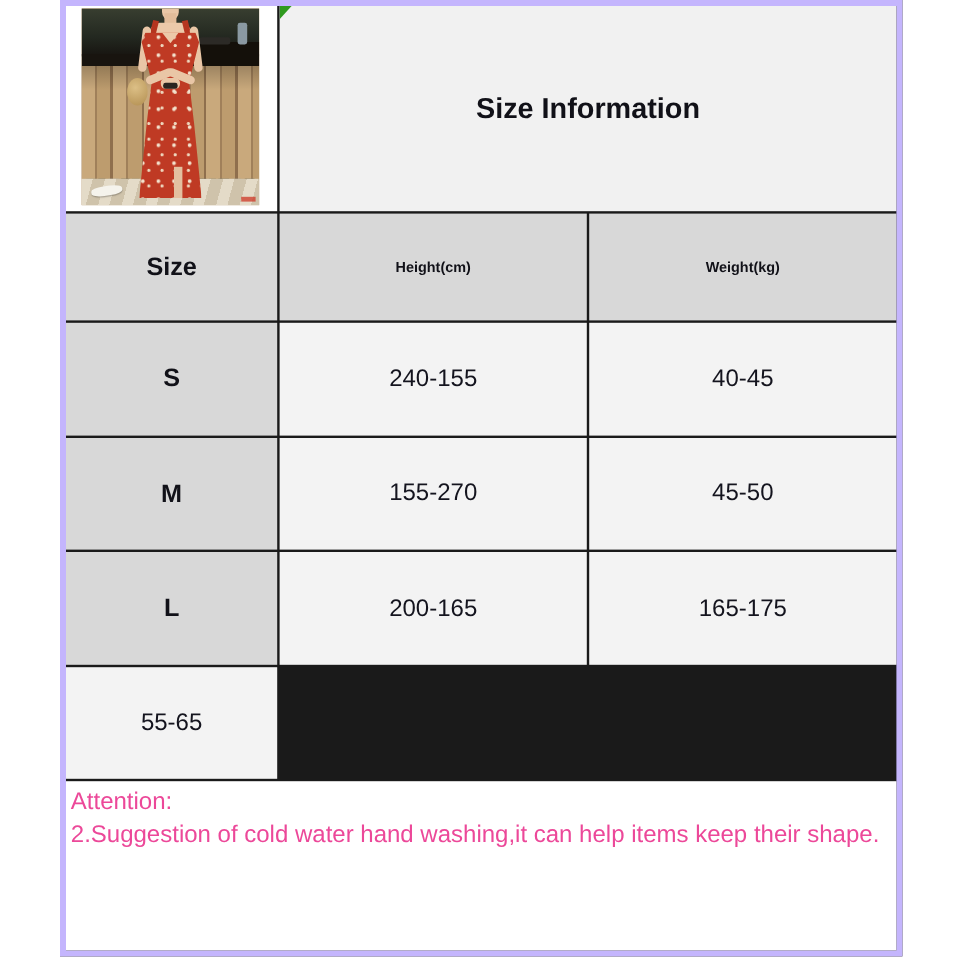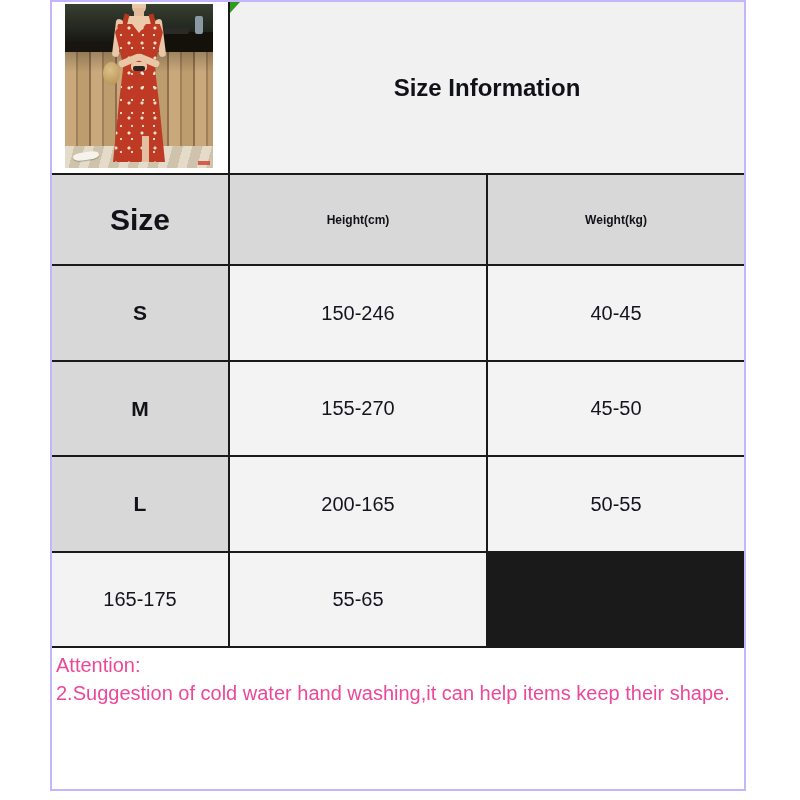--- a/index.html
+++ b/index.html
@@ -6,30 +6,30 @@
   .canvas{
     position:relative;width:800px;height:800px;background:#ffffff;
     font-family:"Liberation Sans",sans-serif;color:#15151d;overflow:hidden;
   }
   
   .size-table{
     position:absolute;left:50px;top:0;
     display:grid;
     grid-template-columns:176px 256px 256px;
     grid-template-rows:171px 89px 94px 93px 94px 93px 141px;
-    gap:2px;background:#1a1a1a;border:2px solid #c4b5fd;
+    gap:2px;background:#1a1a1a;border:5px solid #c4b5fd;
   }
   .cell{display:flex;align-items:center;justify-content:center;overflow:hidden;}
   .cell-photo{background:#ffffff;align-items:flex-start;justify-content:flex-start;}
   .cell-banner{grid-column:2/4;background:#f1f1f1;position:relative;}
   .banner-title{font-size:24px;font-weight:bold;color:#111118;}
   .tri{position:absolute;left:0;top:0;width:0;height:0;
        border-top:11px solid #2f9a1e;border-right:10px solid transparent;}
   .hdr{background:#d8d8d8;}
-  .size-hdr-label{font-size:30px;font-weight:bold;color:#111118;}
+  .size-hdr-label{font-size:21px;font-weight:bold;color:#111118;}
   .col-hdr-label{font-size:12px;font-weight:bold;color:#111118;}
   .size-col{background:#d8d8d8;}
   .size-label{font-size:21px;font-weight:bold;color:#111118;}
   .data-cell{background:#f3f3f3;}
   .value{font-size:20px;color:#14141e;}
   .cell-attention{
     grid-column:1/4;background:#ffffff;display:block;
     padding:3px 6px 0 4px;box-sizing:border-box;
   }
   .attn-title,.attn-line{font-size:20px;line-height:28px;color:#ec4899;}
@@ -150,21 +150,21 @@
       <span class="col-hdr-label">Height(cm)</span>
     </div>
     <div class="cell hdr">
       <span class="col-hdr-label">Weight(kg)</span>
     </div>
 
     <div class="cell size-col">
       <span class="size-label">S</span>
     </div>
     <div class="cell data-cell">
-      <span class="value">150-246</span>
+      <span class="value">240-155</span>
     </div>
     <div class="cell data-cell">
       <span class="value">40-45</span>
     </div>
 
     <div class="cell size-col">
       <span class="size-label">M</span>
     </div>
     <div class="cell data-cell">
       <span class="value">155-270</span>
@@ -172,23 +172,20 @@
     <div class="cell data-cell">
       <span class="value">45-50</span>
     </div>
 
     <div class="cell size-col">
       <span class="size-label">L</span>
     </div>
     <div class="cell data-cell">
       <span class="value">200-165</span>
     </div>
-    <div class="cell data-cell">
-      <span class="value">50-55</span>
-    </div>
 
     <div class="cell data-cell">
       <span class="value">165-175</span>
     </div>
     <div class="cell data-cell">
       <span class="value">55-65</span>
     </div>
 
     <div class="cell cell-attention">
       <div class="attn-title">Attention:</div>

